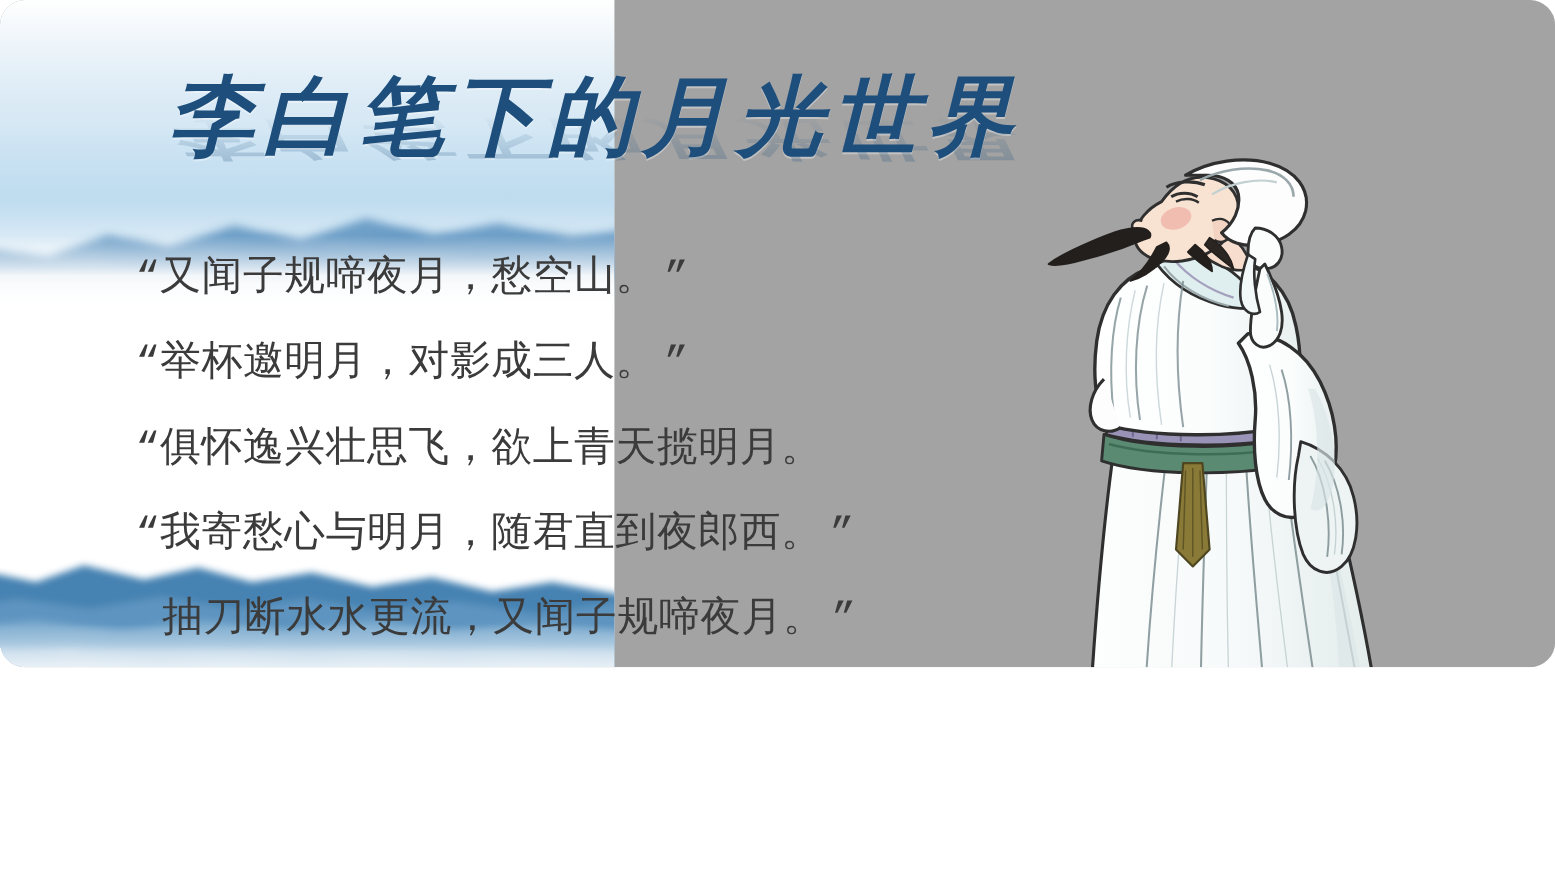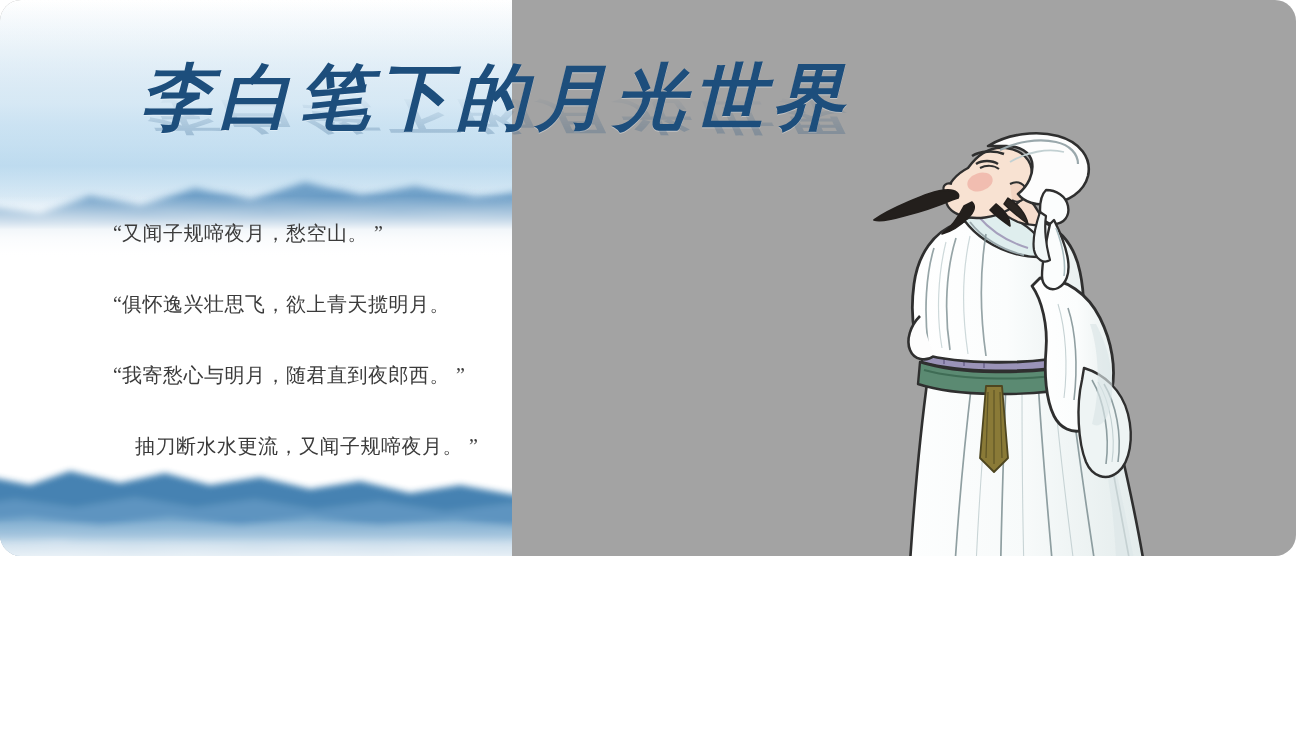--- a/index.html
+++ b/index.html
@@ -152,22 +152,22 @@
   }
 
   
   .quotes {
     position: absolute;
     left: 113px;
     top: 198px;
     width: 620px;
   }
   .quote-line {
-    font-family: Liberation Serif, serif;
-    font-size: 20px;
+    font-family: Liberation Mono, monospace;
+    font-size: 34px;
     line-height: 71px;
     color: #3b3b3b;
     white-space: nowrap;
     letter-spacing: 0.5px;
   }
   .quote-line.indented { padding-left: 22px; }
   .qmark { letter-spacing: 0; }
   .qmark-close { margin-left: 6px; }
 
   
@@ -243,20 +243,23 @@
     <div class="title-reflection">李白笔下的月光世界</div>
   </div>
 
   <div class="quotes">
 
     <div class="quote-line">
       <span class="qmark">“</span><span>又闻子规啼夜月，愁空山。</span><span class="qmark qmark-close">”</span>
     </div>
 
 
+    <div class="quote-line">
+      <span class="qmark">“</span><span>举杯邀明月，对影成三人。</span><span class="qmark qmark-close">”</span>
+    </div>
 
     <div class="quote-line">
       <span class="qmark">“</span><span>俱怀逸兴壮思飞，欲上青天揽明月。</span><span class="qmark qmark-close"></span>
     </div>
 
     <div class="quote-line">
       <span class="qmark">“</span><span>我寄愁心与明月，随君直到夜郎西。</span><span class="qmark qmark-close">”</span>
     </div>
 
     <div class="quote-line indented">

